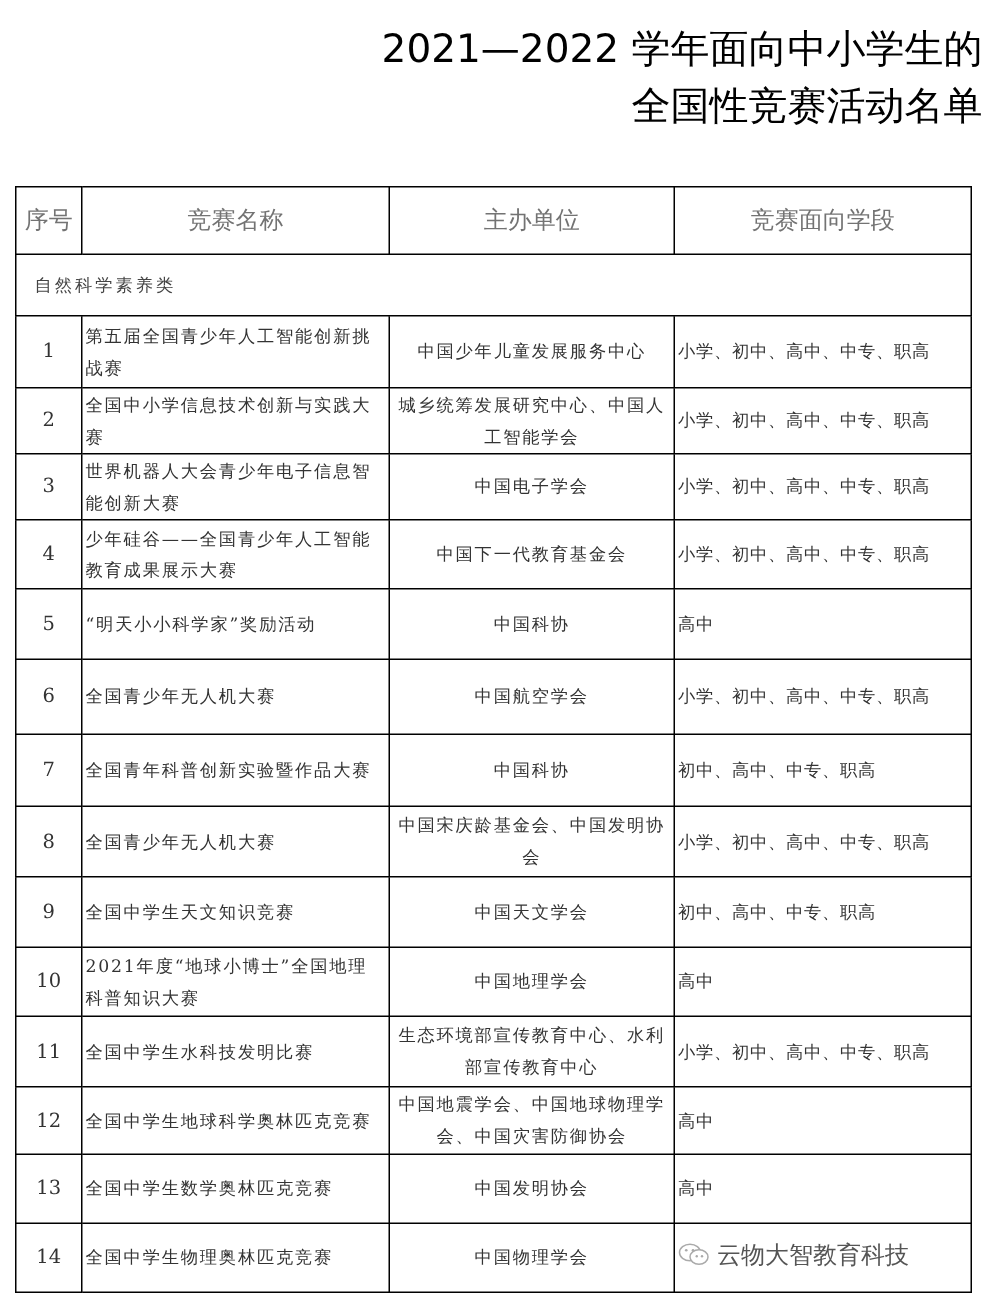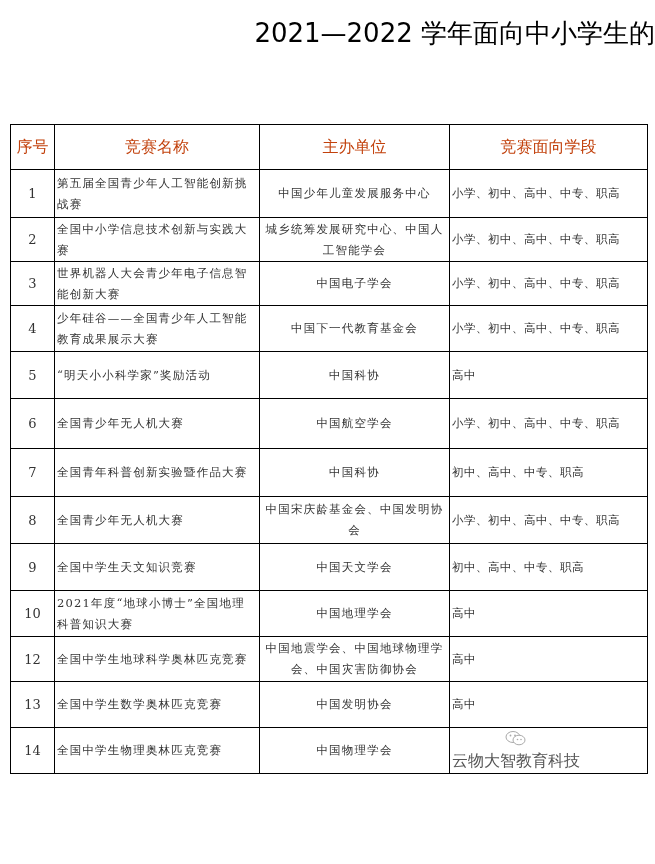--- a/index.html
+++ b/index.html
@@ -1,53 +1,57 @@
 <!DOCTYPE html>
 <html><head>
 <meta charset="utf-8">
 <style>
   html, body { margin: 0; padding: 0; background: #ffffff; }
   body { width: 655px; height: 864px; position: relative; overflow: hidden; font-family: "DejaVu Sans", sans-serif; color: #111; }
   .title { position: absolute; left: 0; top: 14px; width: 655px; text-align: right; font-size: 26px; line-height: 38px; color: #000; font-family: "DejaVu Sans", sans-serif; }
   table.list { position: absolute; left: 10px; top: 124px; width: 637px; border-collapse: collapse; table-layout: fixed; }
   table.list td, table.list th { border: 1.5px solid #000; padding: 0 2px; font-weight: normal; vertical-align: middle; }
-  th { font-size: 16px; color: #c2410c; height: 44px; text-align: center; font-family: "DejaVu Sans", sans-serif; }
+  th { font-size: 16px; color: #737373; height: 44px; text-align: center; font-family: "DejaVu Sans", sans-serif; }
   td { font-size: 11.5px; color: #333; line-height: 21px; font-family: "DejaVu Serif", serif; letter-spacing: 1.2px; }
   td.num { text-align: center; font-size: 13px; letter-spacing: 0; }
   td.name { text-align: left; }
   td.org { text-align: center; }
   td.stage { text-align: left; letter-spacing: 0.5px; }
   tr.cat td { height: 40px; padding-left: 12px; font-size: 11.5px; color: #444; letter-spacing: 2px; }
   tr.r { height: 46px; }
-  .wm { display: inline-flex; align-items: center; gap: 4px; color: #555; font-family: "DejaVu Sans", sans-serif; font-size: 16px; letter-spacing: 0; flex-direction: column; }
+  .wm { display: inline-flex; align-items: center; gap: 4px; color: #555; font-family: "DejaVu Sans", sans-serif; font-size: 16px; letter-spacing: 0; }
   .wm-icon { width: 22px; height: 16px; display: inline-block; }
 </style>
 </head>
 <body>
 
 <div class="title">
   <div>2021—2022 学年面向中小学生的</div>
+  <div>全国性竞赛活动名单</div>
 </div>
 
 <table class="list">
   <colgroup>
     <col style="width:44px">
     <col style="width:205px">
     <col style="width:190px">
     <col style="width:198px">
   </colgroup>
   <thead>
     <tr>
       <th>序号</th>
       <th>竞赛名称</th>
       <th>主办单位</th>
       <th>竞赛面向学段</th>
     </tr>
   </thead>
   <tbody id="tbody">
+    <tr class="cat">
+      <td colspan="4">自然科学素养类</td>
+    </tr>
   <tr class="r" style="height: 48px;">
         <td class="num">1</td>
         <td class="name">第五届全国青少年人工智能创新挑战赛</td>
         <td class="org">中国少年儿童发展服务中心</td>
         <td class="stage">小学、初中、高中、中专、职高</td>
       </tr>
       <tr class="r" style="height: 44px;">
         <td class="num">2</td>
         <td class="name">全国中小学信息技术创新与实践大赛</td>
         <td class="org">城乡统筹发展研究中心、中国人工智能学会</td>
@@ -94,20 +98,26 @@
         <td class="name">全国中学生天文知识竞赛</td>
         <td class="org">中国天文学会</td>
         <td class="stage">初中、高中、中专、职高</td>
       </tr>
       <tr class="r" style="height: 46px; margin-top: 11px;">
         <td class="num">10</td>
         <td class="name">2021年度“地球小博士”全国地理科普知识大赛</td>
         <td class="org">中国地理学会</td>
         <td class="stage">高中</td>
       </tr>
+      <tr class="r" style="height: 47px;">
+        <td class="num">11</td>
+        <td class="name">全国中学生水科技发明比赛</td>
+        <td class="org">生态环境部宣传教育中心、水利部宣传教育中心</td>
+        <td class="stage">小学、初中、高中、中专、职高</td>
+      </tr>
       <tr class="r" style="height: 45px;">
         <td class="num">12</td>
         <td class="name">全国中学生地球科学奥林匹克竞赛</td>
         <td class="org">中国地震学会、中国地球物理学会、中国灾害防御协会</td>
         <td class="stage">高中</td>
       </tr>
       <tr class="r" style="height: 46px; padding-left: 43px;">
         <td class="num">13</td>
         <td class="name">全国中学生数学奥林匹克竞赛</td>
         <td class="org">中国发明协会</td>

